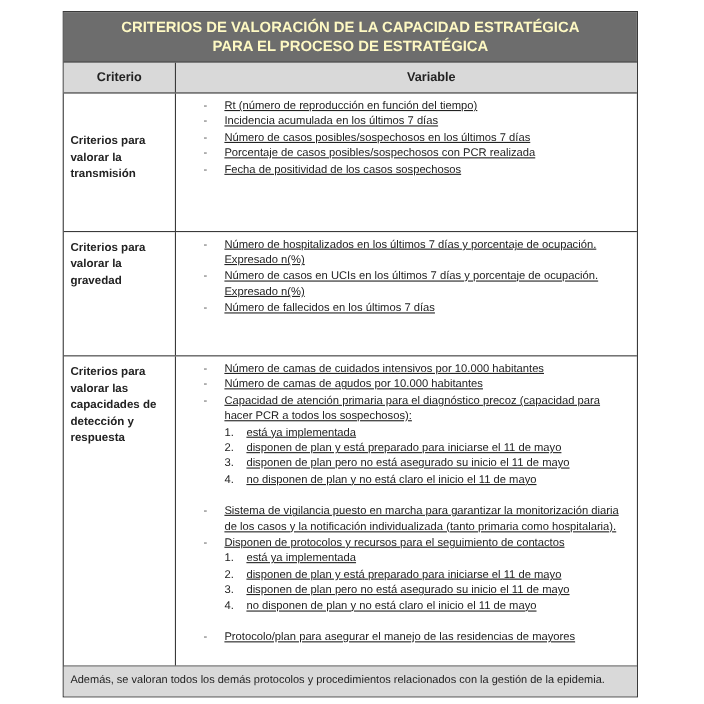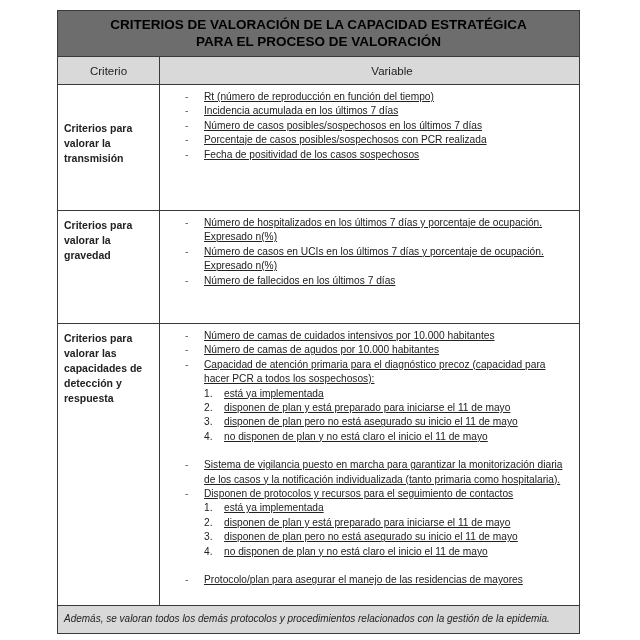--- a/index.html
+++ b/index.html
@@ -1,47 +1,47 @@
 <!DOCTYPE html>
 <html><head>
 <meta charset="utf-8">
 <style>
   html, body { margin: 0; padding: 0; background: #ffffff; }
   body { width: 640px; height: 640px; position: relative; overflow: hidden;
          font-family: "Liberation Sans", sans-serif; color: #222; }
   .tbl { position: absolute; left: 57px; top: 10px; width: 523px;
          border: 1.5px solid #3a3a3a; box-sizing: border-box; }
-  .title { background: #6d6d6d; color: #000000; text-align: center; font-weight: bold;
+  .title { background: #6d6d6d; color: #fef9c3; text-align: center; font-weight: bold;
            font-size: 13.5px; line-height: 17px; padding: 5px 0 6px 0;
            border-bottom: 1.5px solid #3a3a3a; }
   .row { display: flex; border-bottom: 1.5px solid #3a3a3a; }
   .row:last-child { border-bottom: none; }
   .c1 { width: 102px; flex: none; border-right: 1.5px solid #3a3a3a; box-sizing: border-box; }
   .c2 { flex: 1; }
-  .hdr { background: #d9d9d9; font-weight: normal; font-size: 11.5px; height: 27px; gap: 45px; }
+  .hdr { background: #d9d9d9; font-weight: bold; font-size: 11.5px; height: 27px; gap: 45px; }
   .hdr .c1, .hdr .c2 { display: flex; align-items: center; justify-content: center; }
   .crit { font-weight: bold; font-size: 10.5px; line-height: 15px; padding: 0 4px 0 6px; }
   .vars { font-size: 10.2px; line-height: 14.4px; padding: 5px 6px 0 0; text-decoration: underline; }
   ul.dash { list-style: none; margin: 0; padding: 0; }
   ul.dash > li { position: relative; padding-left: 44px; }
   ul.dash > li::before { content: "-"; position: absolute; left: 25px; top: 0; color: #555; }
   ol.num { list-style: none; margin: 0; padding: 0; }
   ol.num li { padding-left: 64px; position: relative; }
   ol.num li .n { position: absolute; left: 44px; }
   .gap { height: 14px; }
-  .footer { background: #d9d9d9; font-style: italic; font-size: 10px; line-height: 14px;
+  .footer { background: #d9d9d9; font-size: 10px; line-height: 14px;
             padding: 6px 6px 7px 6px; }
 </style>
 </head>
 <body>
 
 <div class="tbl">
   <div class="title">
     <div>CRITERIOS DE VALORACIÓN DE LA CAPACIDAD ESTRATÉGICA</div>
-    <div>PARA EL PROCESO DE VALORACIÓN</div>
+    <div>PARA EL PROCESO DE ESTRATÉGICA</div>
   </div>
 
   <div class="row hdr">
     <div class="c1">Criterio</div>
     <div class="c2">Variable</div>
   </div>
 
   <div class="row" style="height:125px">
     <div class="c1 crit" style="padding-top:36px">Criterios para valorar la transmisión</div>
     <div class="c2 vars">

